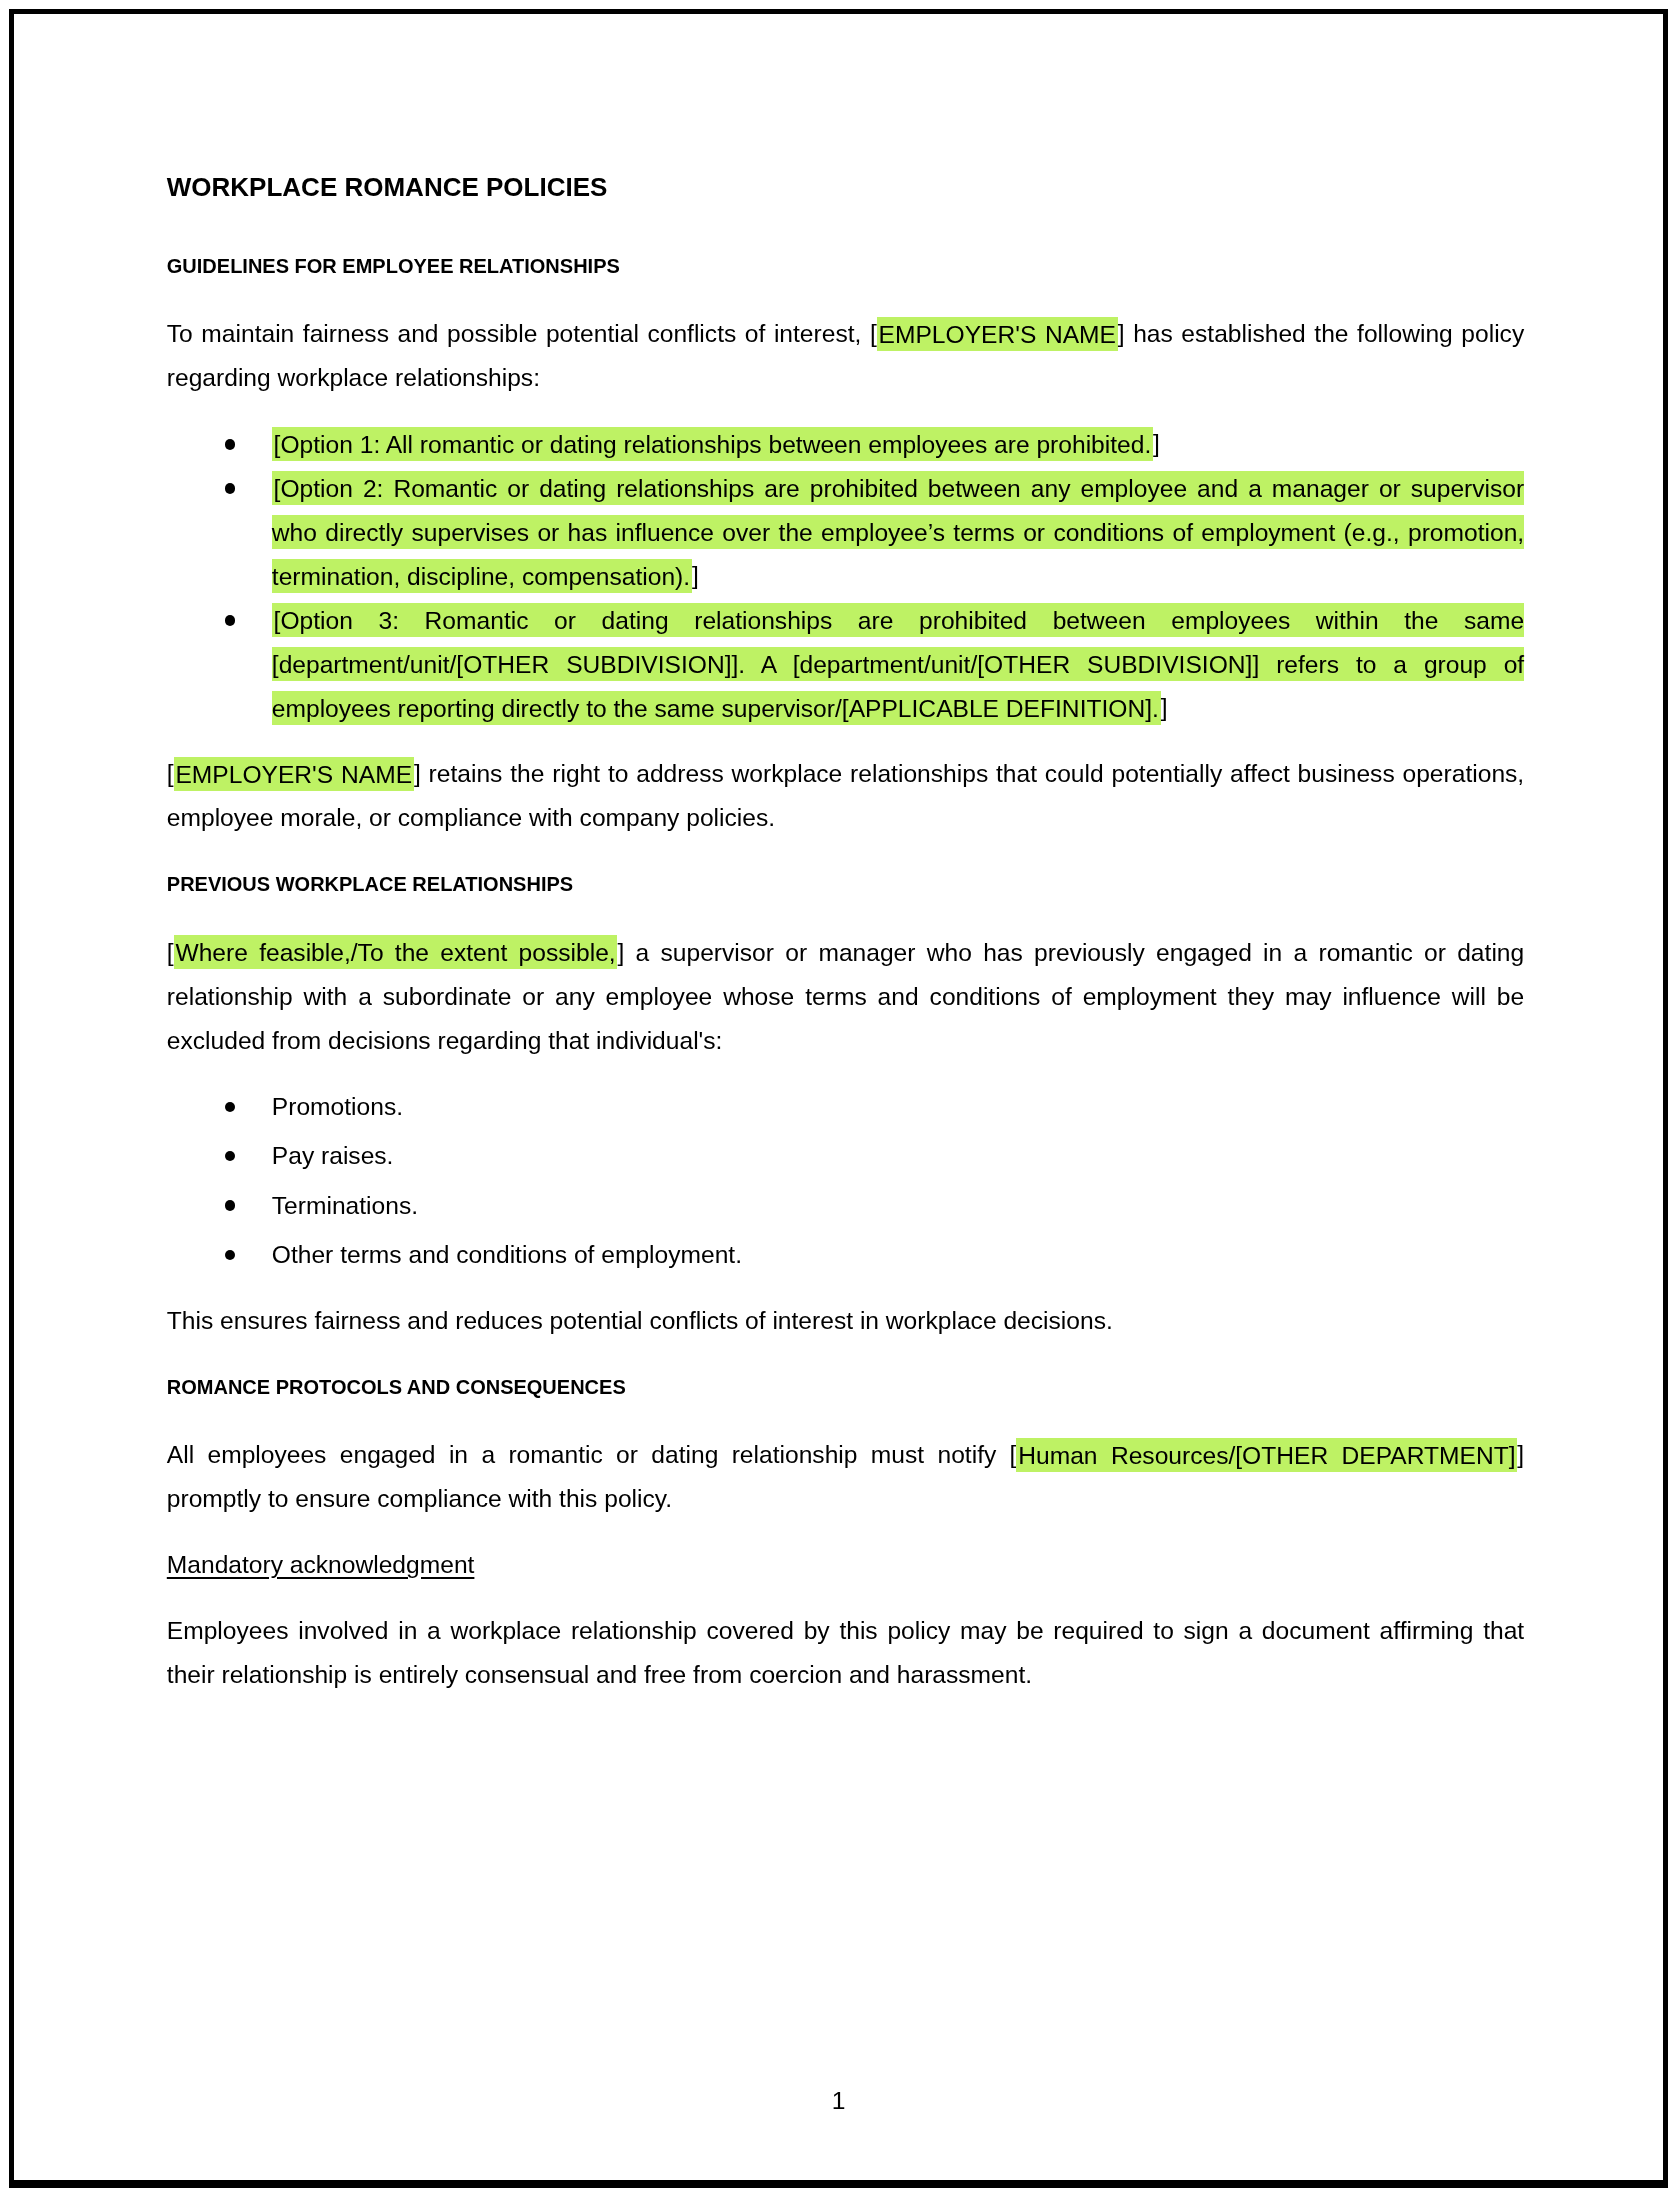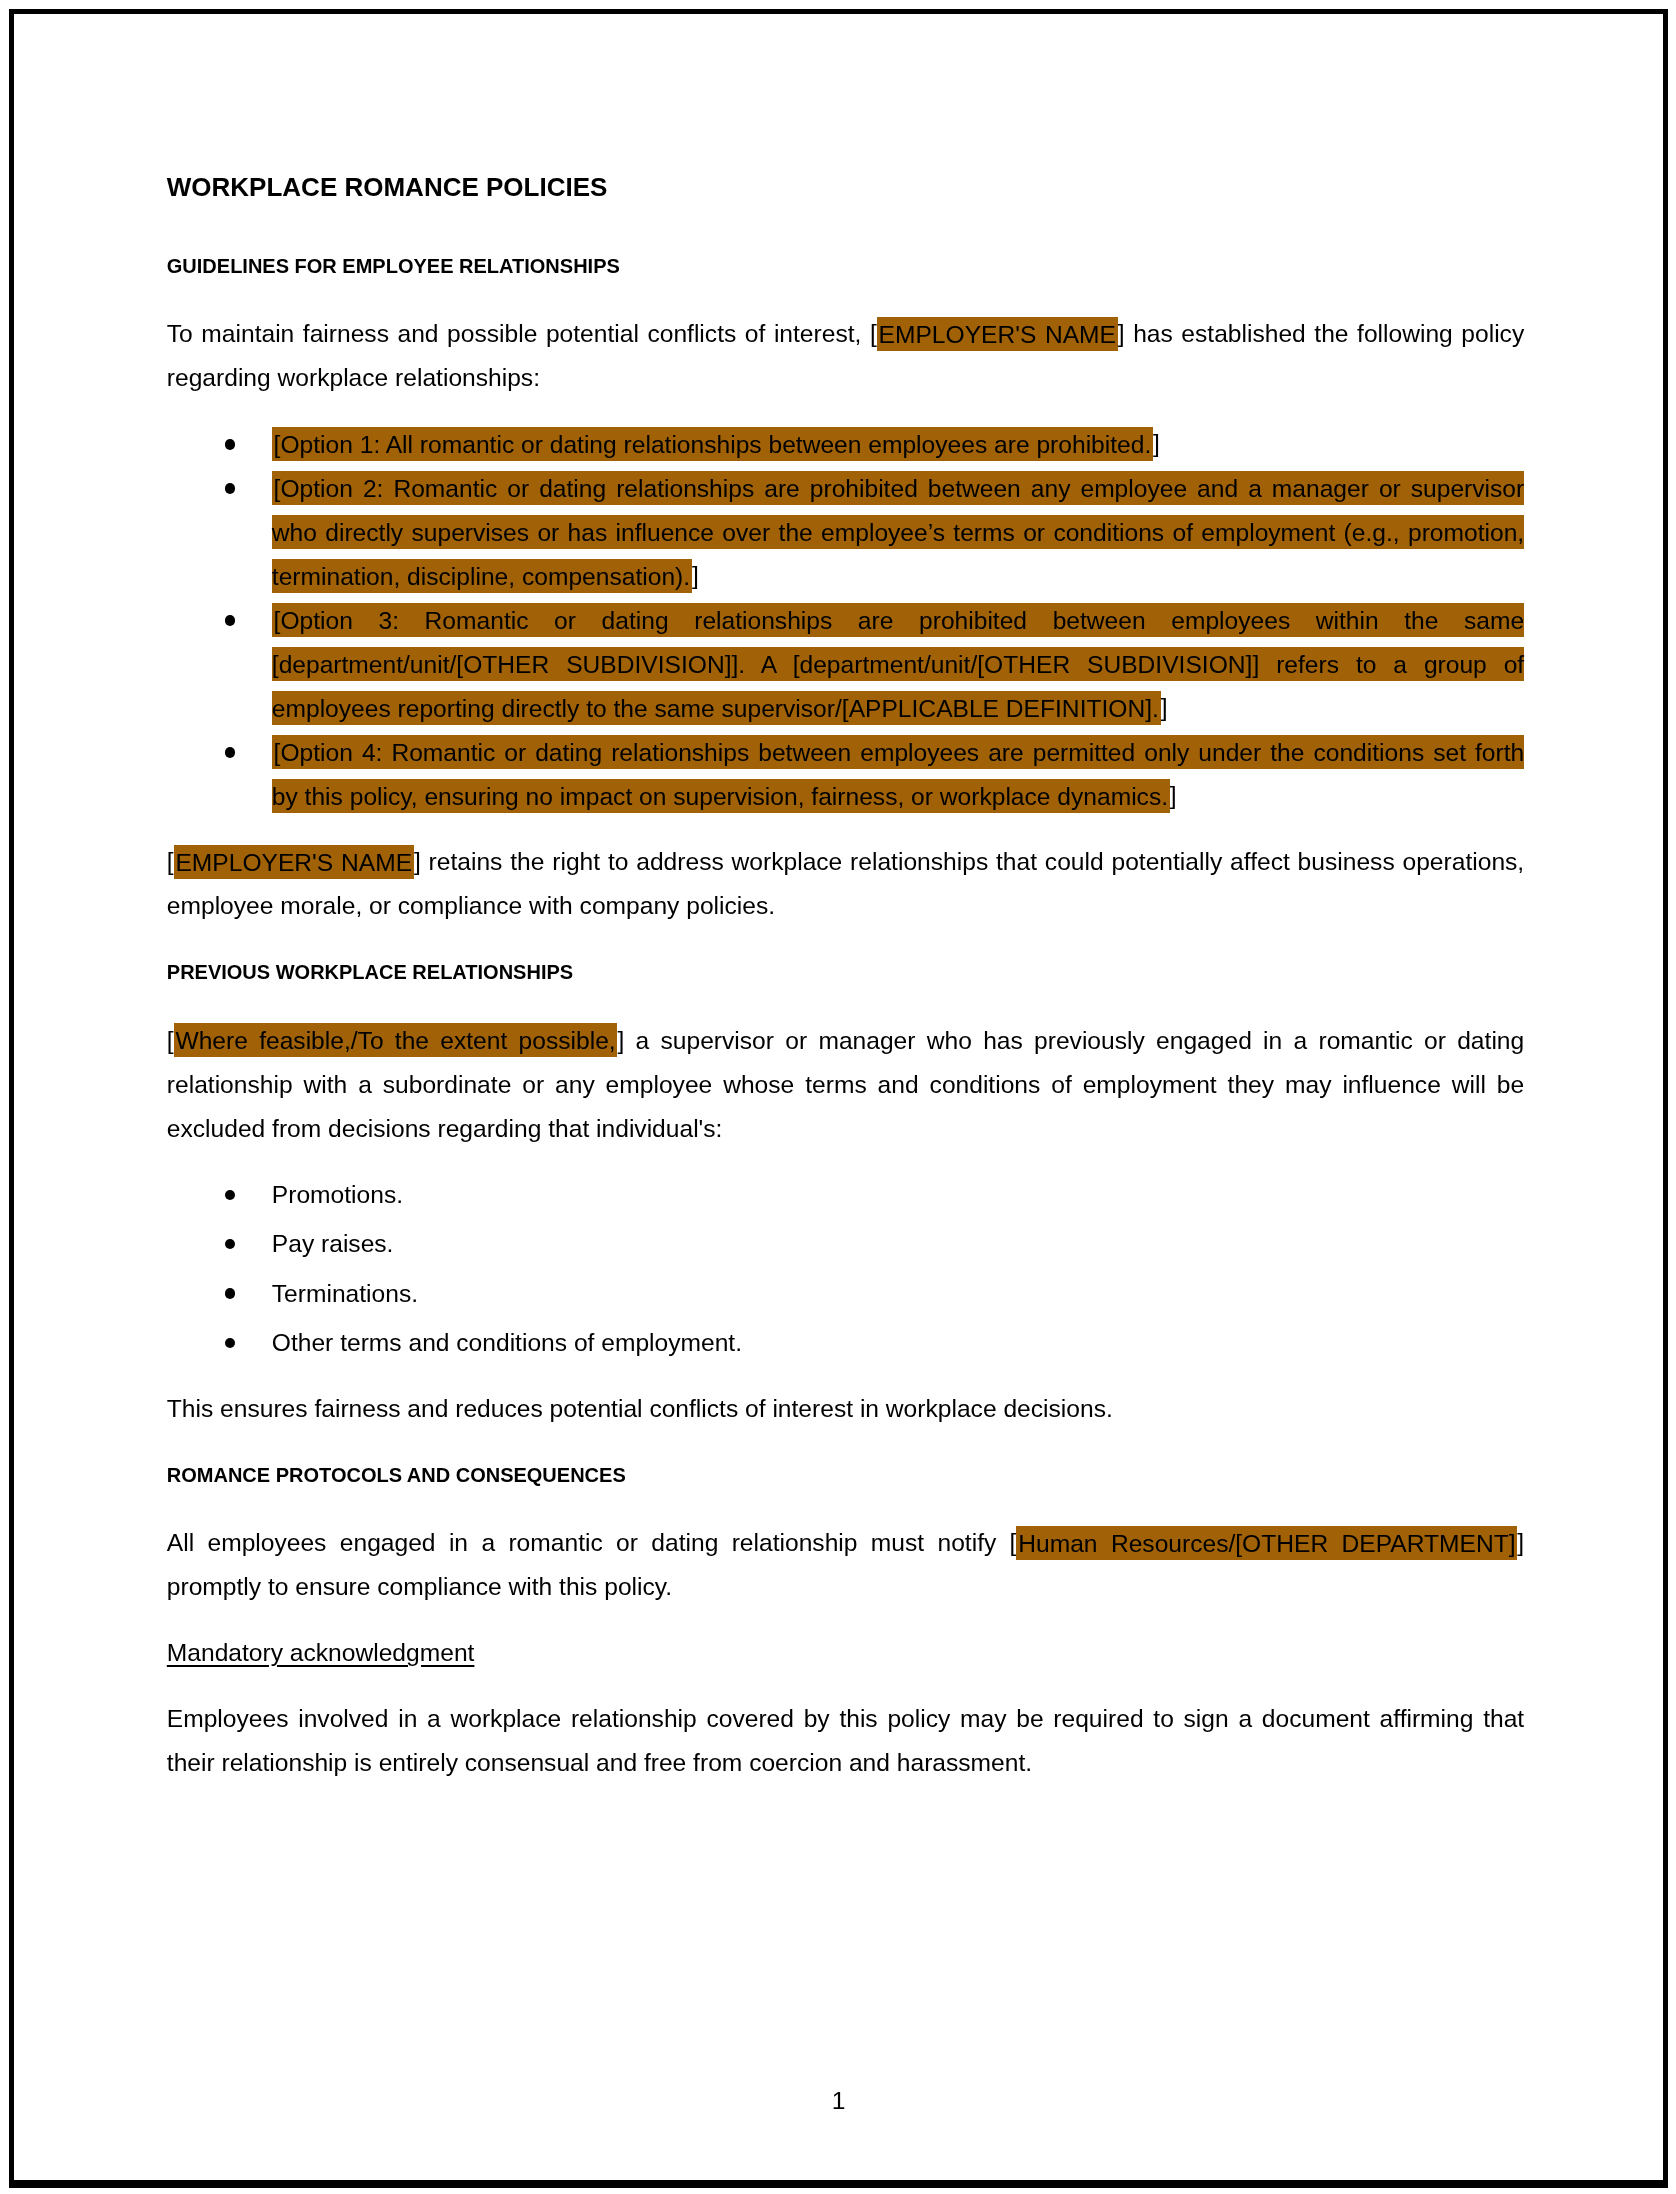--- a/index.html
+++ b/index.html
@@ -70,21 +70,21 @@
     content: "";
     position: absolute;
     left: 58px;
     top: 16.7px;
     width: 10.5px;
     height: 10.5px;
     border-radius: 50%;
     background: #000000;
   }
   .hl {
-    background: #a16207;
+    background: #bef264;
     padding: 3.5px 1.8px;
   }
   .page-number {
     position: absolute;
     left: 0;
     right: 0;
     top: 2079px;
     text-align: center;
     font-size: 24.6px;
     line-height: 44px;
@@ -96,21 +96,20 @@
 <div class="page-frame">
   <div class="content">
     <p class="doc-title">WORKPLACE ROMANCE POLICIES</p>
     <div>
         <p class="heading">GUIDELINES FOR EMPLOYEE RELATIONSHIPS</p>
         <p class="para justify"><span>To maintain fairness and possible potential conflicts of interest, [</span><span class="hl">EMPLOYER'S NAME</span><span>] has established the following policy regarding workplace relationships:</span></p>
         <ul class="bullets justify">
           <li><span class="hl">[Option 1: All romantic or dating relationships between employees are prohibited.</span><span>]</span></li>
           <li><span class="hl">[Option 2: Romantic or dating relationships are prohibited between any employee and a manager or supervisor who directly supervises or has influence over the employee’s terms or conditions of employment (e.g., promotion, termination, discipline, compensation).</span><span>]</span></li>
           <li><span class="hl">[Option 3: Romantic or dating relationships are prohibited between employees within the same [department/unit/[OTHER SUBDIVISION]]. A [department/unit/[OTHER SUBDIVISION]] refers to a group of employees reporting directly to the same supervisor/[APPLICABLE DEFINITION].</span><span>]</span></li>
-          <li><span class="hl">[Option 4: Romantic or dating relationships between employees are permitted only under the conditions set forth by this policy, ensuring no impact on supervision, fairness, or workplace dynamics.</span><span>]</span></li>
         </ul>
         <p class="para justify"><span>[</span><span class="hl">EMPLOYER'S NAME</span><span>] retains the right to address workplace relationships that could potentially affect business operations, employee morale, or compliance with company policies.</span></p>
         <p class="heading">PREVIOUS WORKPLACE RELATIONSHIPS</p>
         <p class="para justify"><span>[</span><span class="hl">Where feasible,/To the extent possible,</span><span>] a supervisor or manager who has previously engaged in a romantic or dating relationship with a subordinate or any employee whose terms and conditions of employment they may influence will be excluded from decisions regarding that individual's:</span></p>
         <ul class="bullets spaced">
           <li><span>Promotions.</span></li>
           <li><span>Pay raises.</span></li>
           <li><span>Terminations.</span></li>
           <li><span>Other terms and conditions of employment.</span></li>
         </ul>

